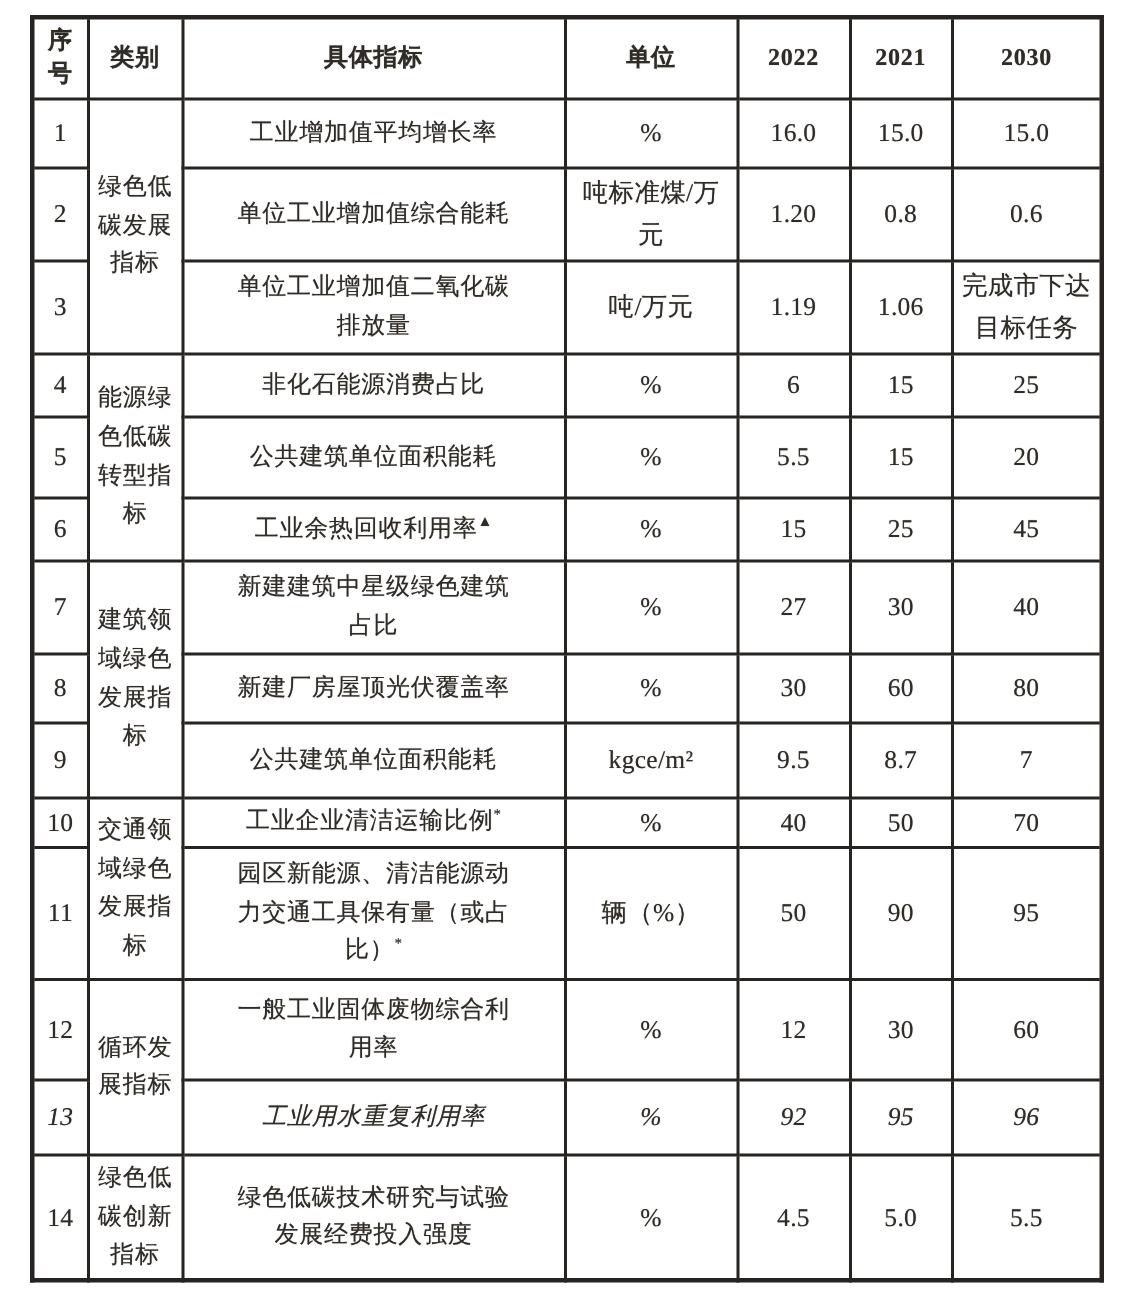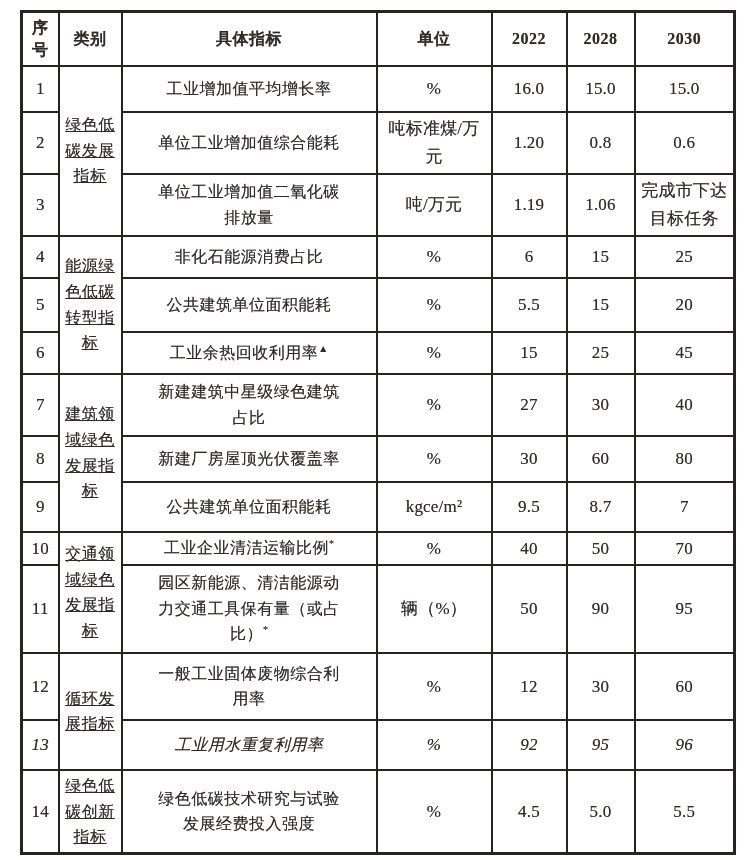--- a/index.html
+++ b/index.html
@@ -46,21 +46,20 @@
     font-size: 16px;
     line-height: 1.35;
   }
   td.num, td.unit {
     font-size: 17px;
     letter-spacing: 0.2px;
   }
   td.cat {
     padding: 2px 3px;
     letter-spacing: 0.5px;
-    text-decoration: underline;
   }
   td.ind {
     padding: 2px 6px;
   }
   sup.mark {
     font-size: 10px;
     vertical-align: super;
     line-height: 0;
     letter-spacing: 0;
   }
@@ -95,21 +94,21 @@
       <col style="width:100px">
     </colgroup>
     <thead>
       <tr>
         <th>序
 号</th>
         <th>类别</th>
         <th>具体指标</th>
         <th>单位</th>
         <th>2022</th>
-        <th>2028</th>
+        <th>2021</th>
         <th>2030</th>
       </tr>
     </thead>
     <tbody>
         <tr>
           <td class="num">1</td>
           <td class="cat" rowspan="3">绿色低
 碳发展
 指标</td>
           <td class="ind">工业增加值平均增长率</td>

